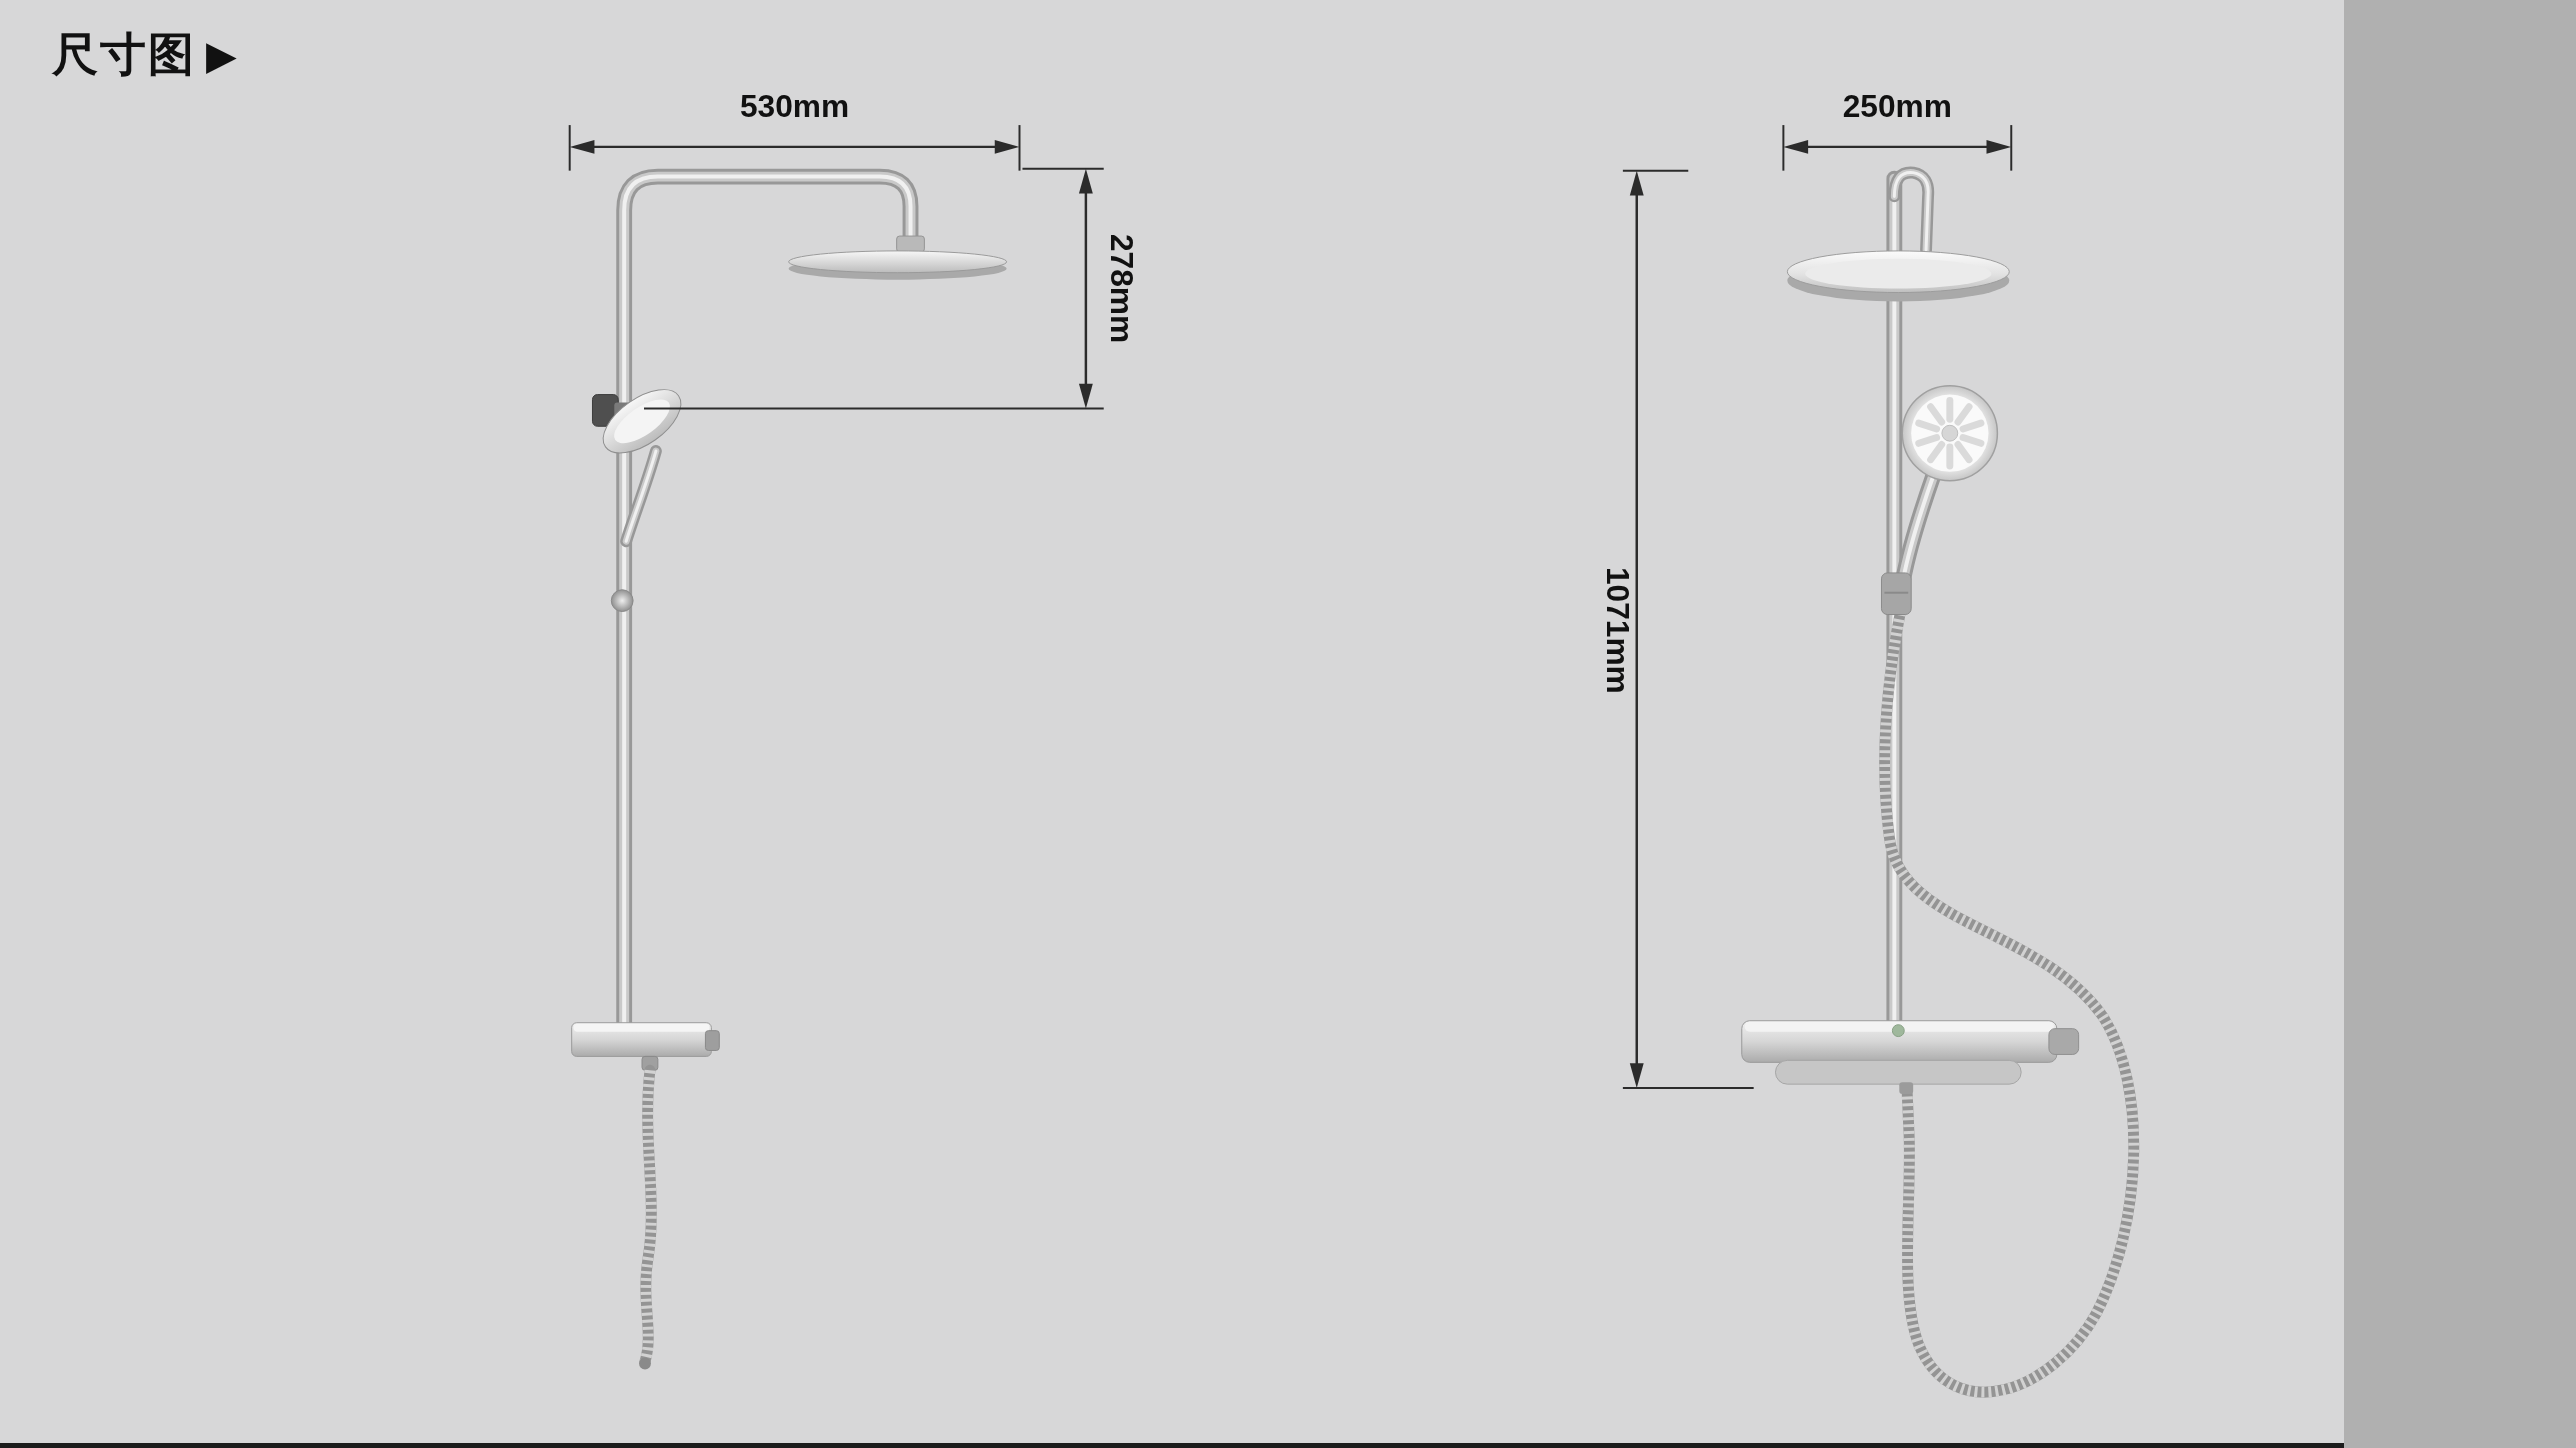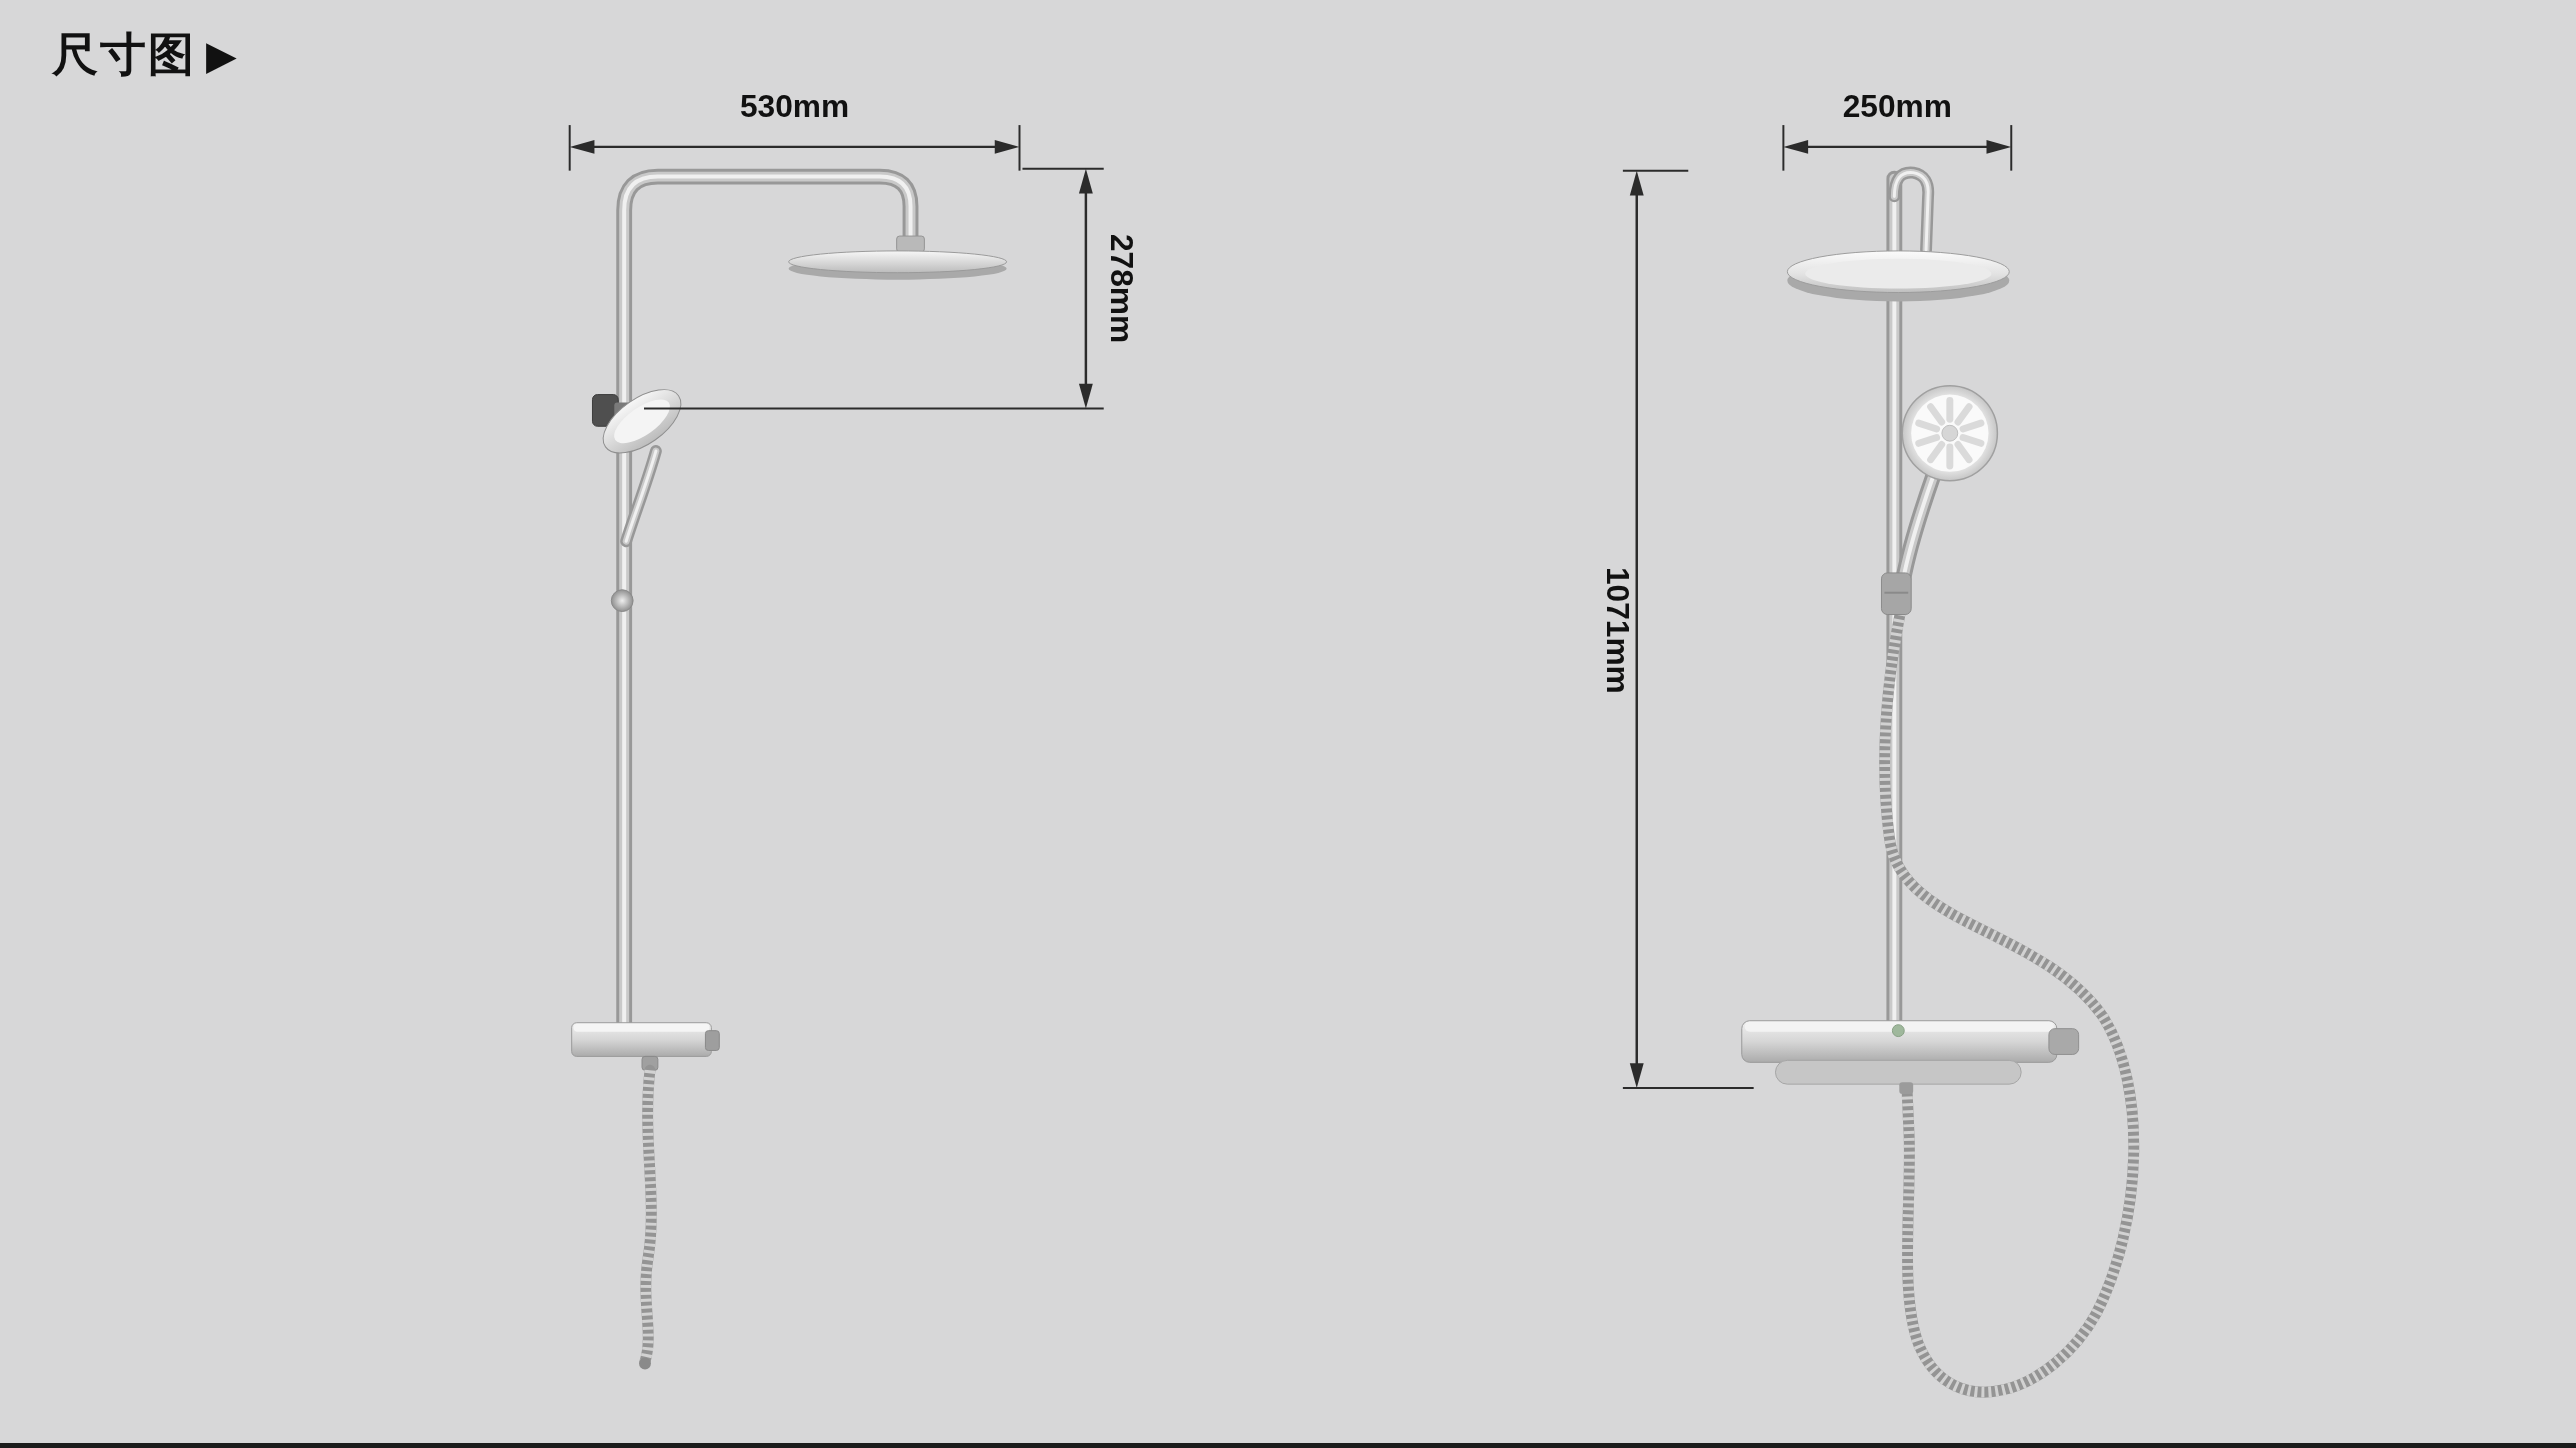--- a/index.html
+++ b/index.html
@@ -1,18 +1,18 @@
 <!DOCTYPE html>
 <html><head>
 <meta charset="utf-8">
 <style>
   html,body{margin:0;padding:0;background:#b0b0b0;}
   .stage{
     position:relative;
-    width:2576px;height:1449px;
+    width:2344px;height:1449px;
     background:#d7d7d8;
     overflow:hidden;
     font-family:"Liberation Sans","DejaVu Sans",sans-serif;
   }
   .title{
     position:absolute;left:52px;top:24px;
     font-size:46px;font-weight:bold;color:#111;
     letter-spacing:2px;
     display:flex;align-items:center;
   }

